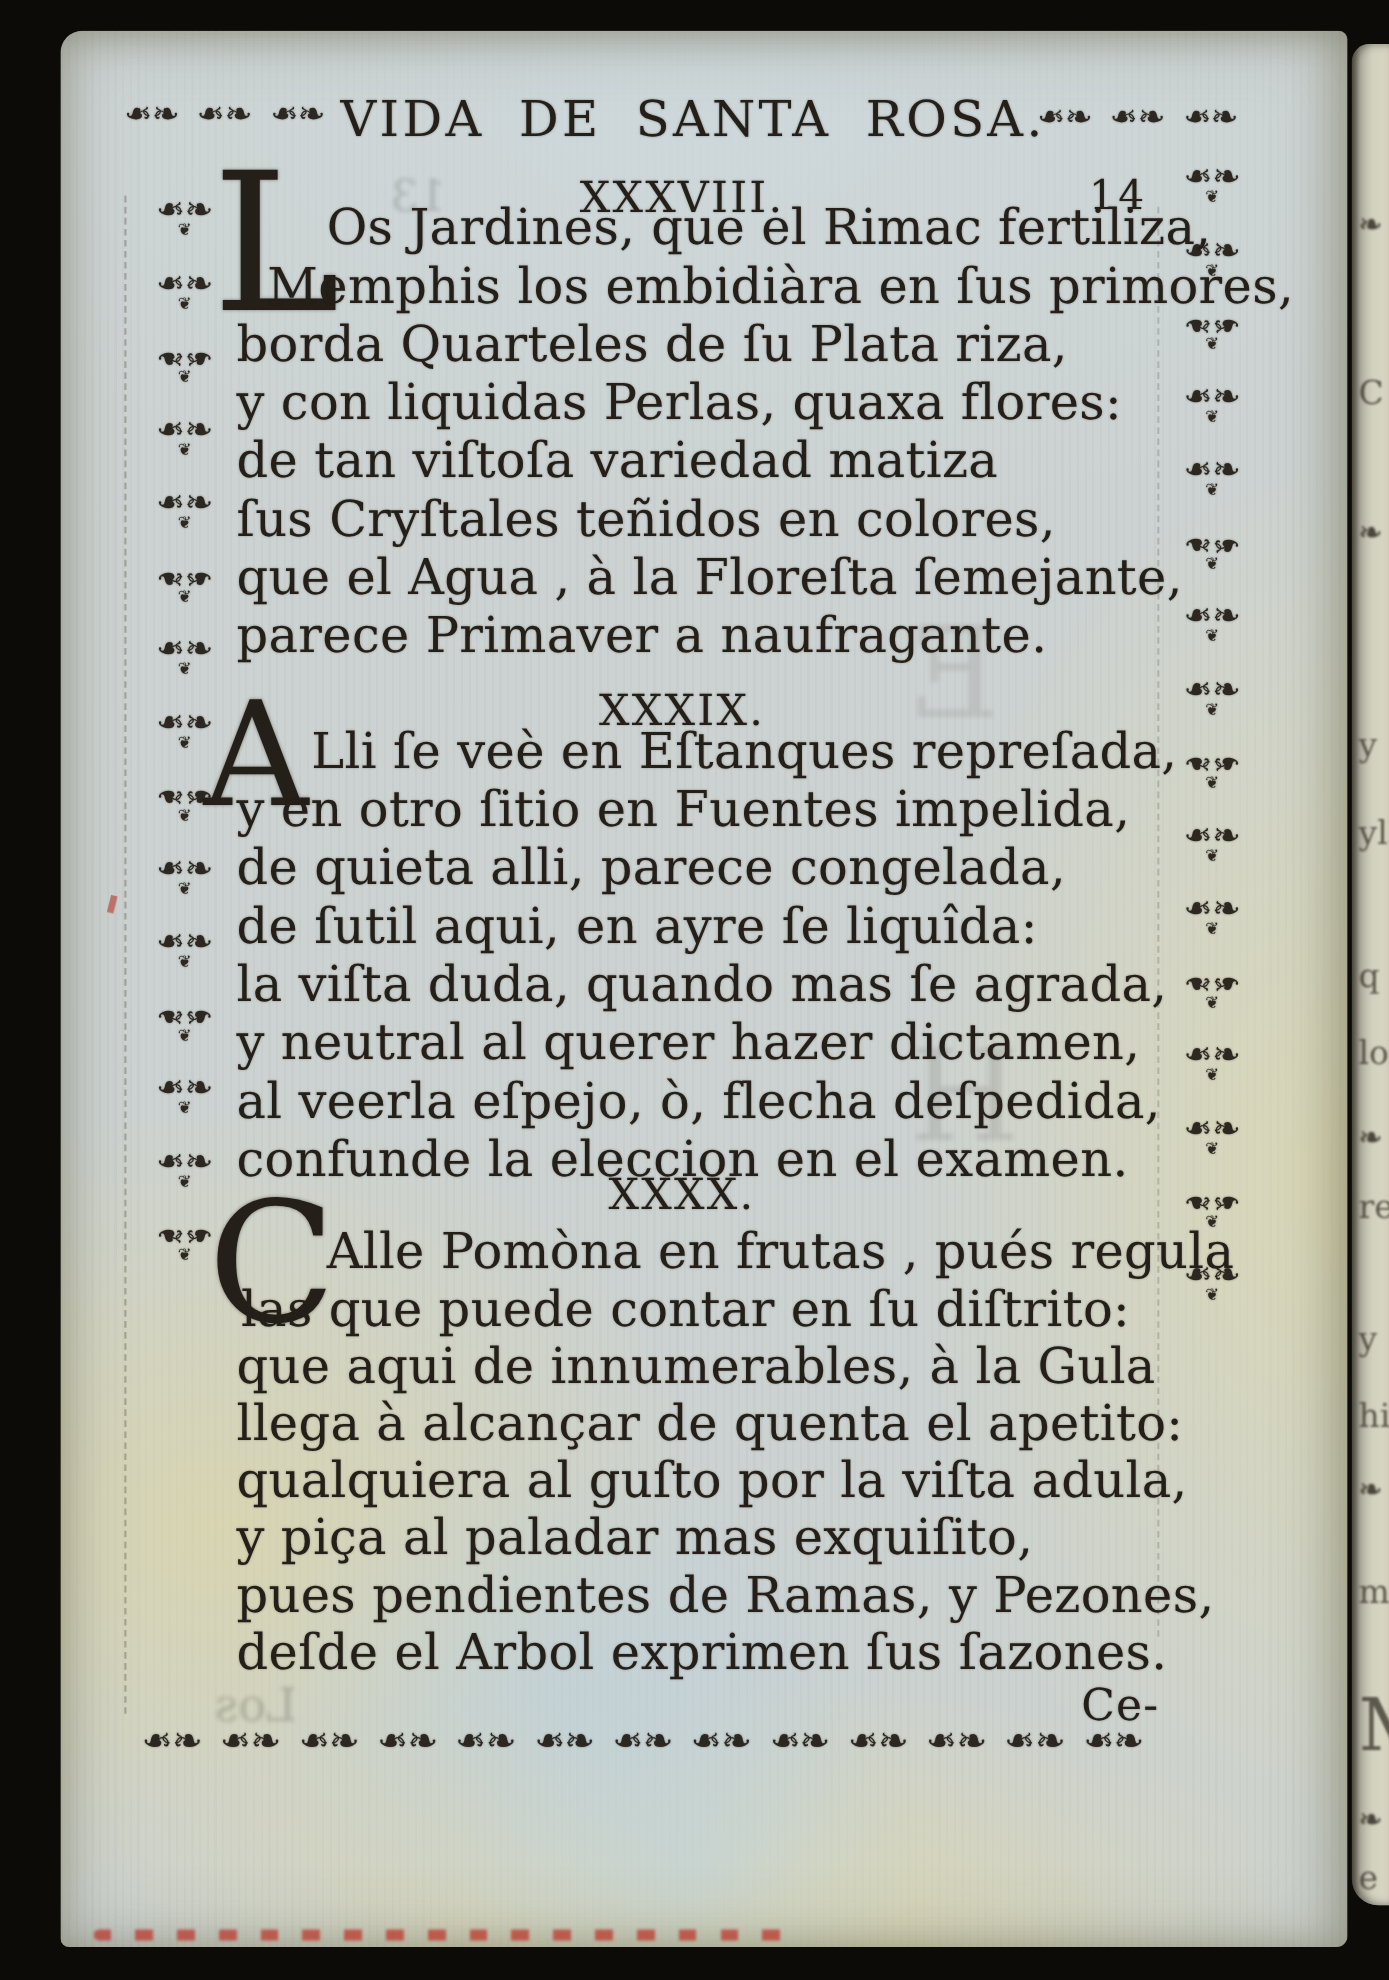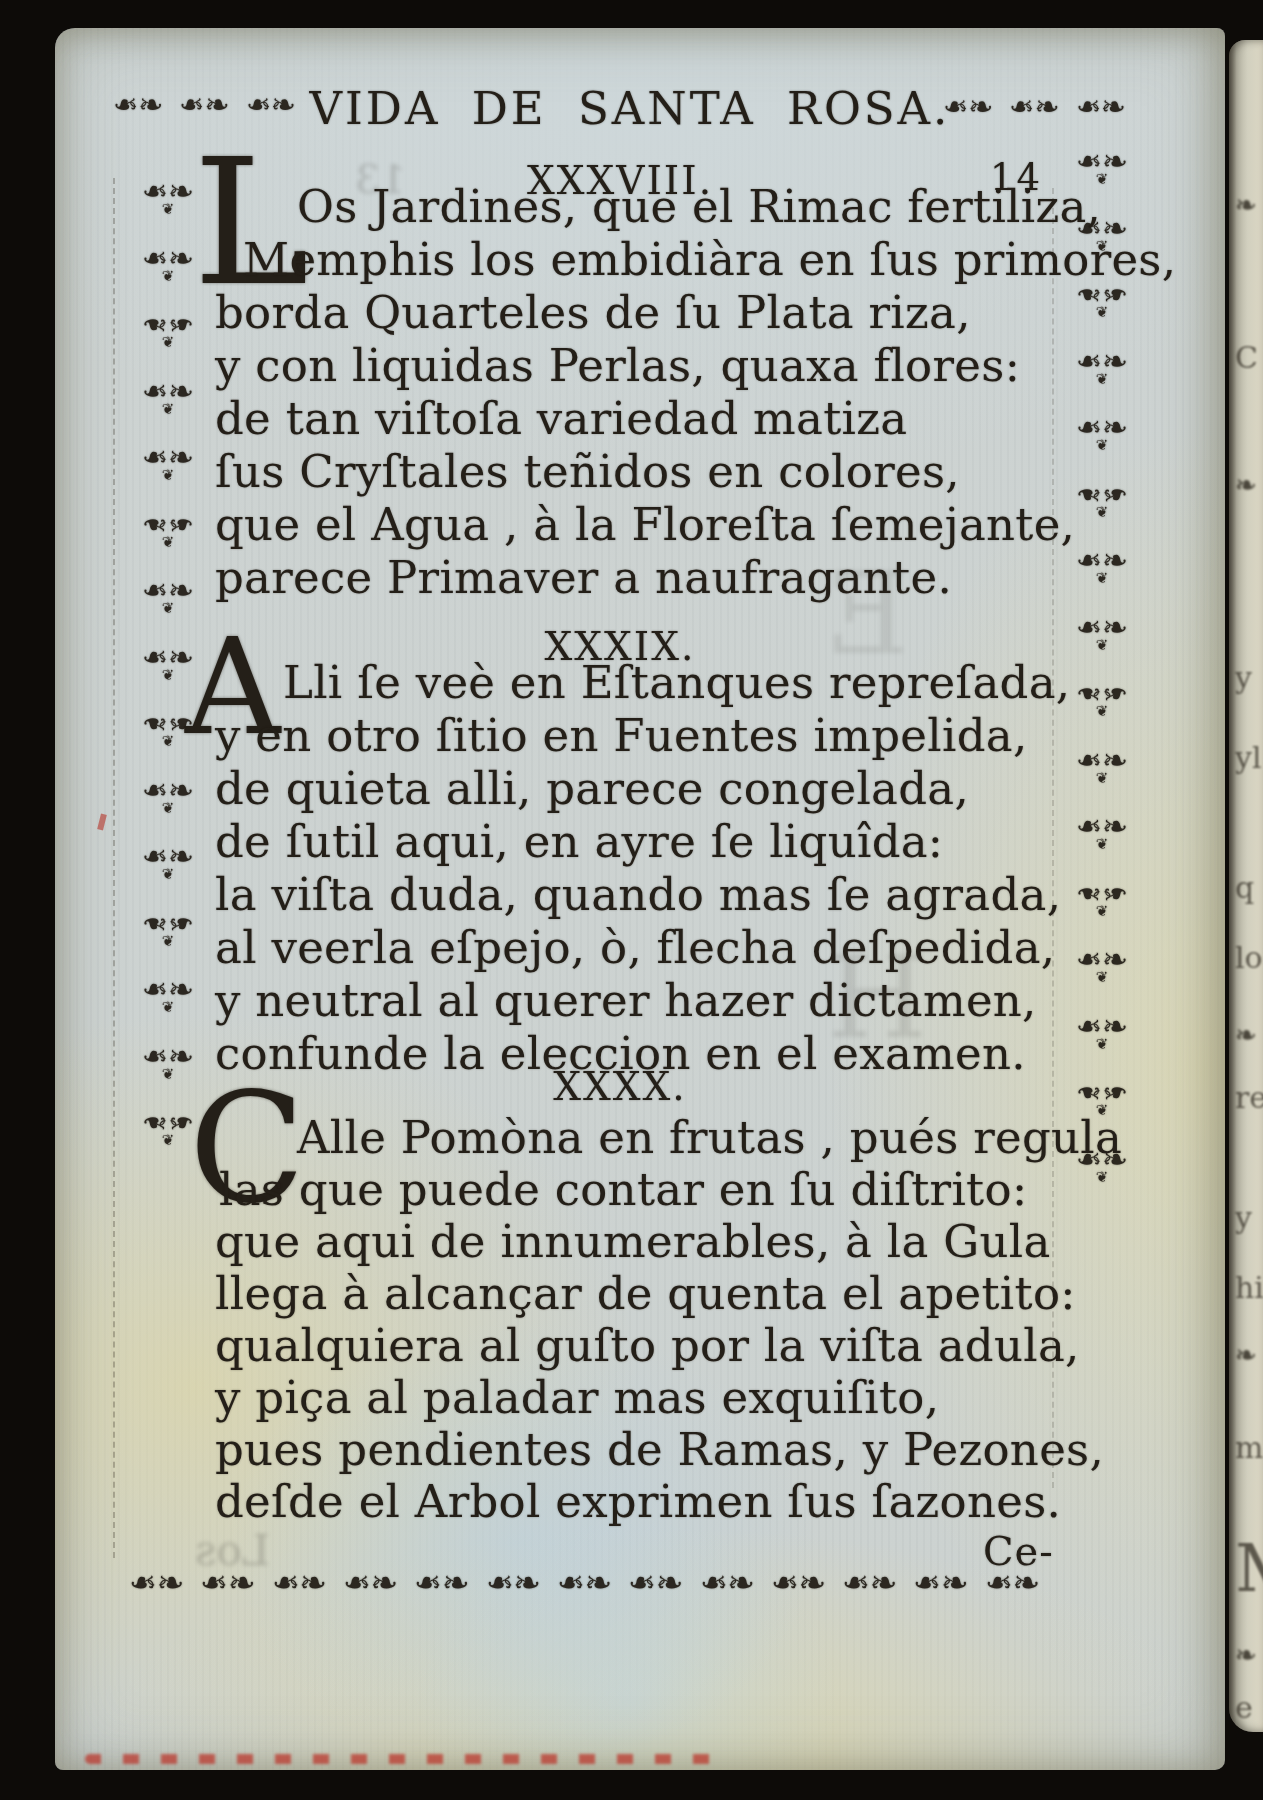--- a/index.html
+++ b/index.html
@@ -441,22 +441,22 @@
   </div>
 
   <div class="stanza-num" id="h2">XXXIX.</div>
   <div class="stanza" id="st2">
     <span class="drop">A</span>
     <span class="ln first">Lli ſe veè en Eſtanques repreſada,</span>
     <span class="ln">y en otro ſitio en Fuentes impelida,</span>
     <span class="ln">de quieta alli, parece congelada,</span>
     <span class="ln">de ſutil aqui, en ayre ſe liquîda:</span>
     <span class="ln">la viſta duda, quando mas ſe agrada,</span>
+    <span class="ln">y neutral al querer hazer dictamen,</span>
     <span class="ln">al veerla eſpejo, ò, flecha deſpedida,</span>
-    <span class="ln">y neutral al querer hazer dictamen,</span>
     <span class="ln">confunde la eleccion en el examen.</span>
   </div>
 
   <div class="stanza-num" id="h3">XXXX.</div>
   <div class="stanza" id="st3">
     <span class="drop">C</span>
     <span class="ln first">Alle Pomòna en frutas , pués regula</span>
     <span class="ln second">las que puede contar en ſu diſtrito:</span>
     <span class="ln">que aqui de innumerables, à la Gula</span>
     <span class="ln">llega à  alcançar de quenta el apetito:</span>

